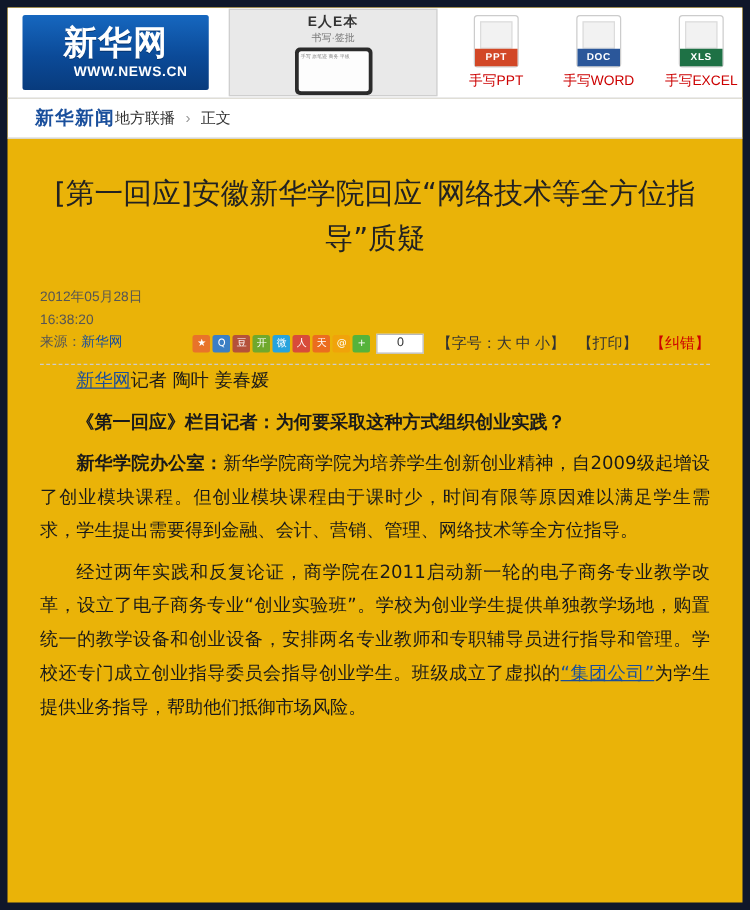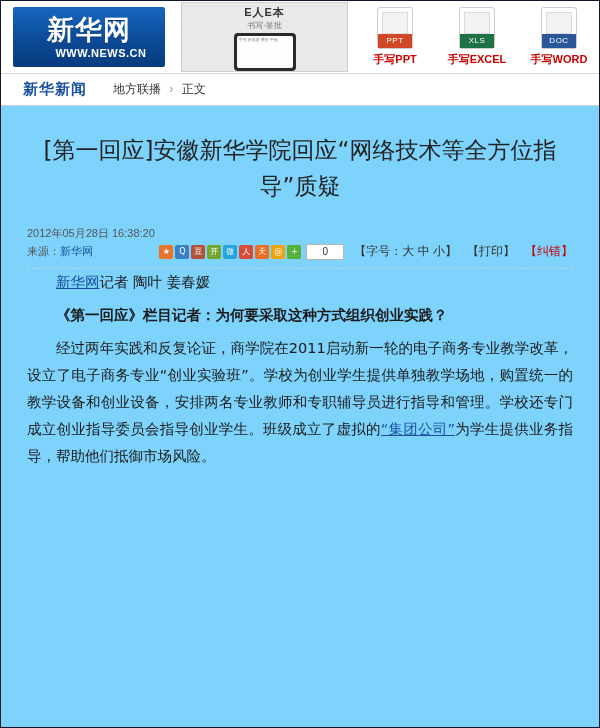--- a/index.html
+++ b/index.html
@@ -13,22 +13,22 @@
     font-family: "Liberation Sans", sans-serif;
     font-size: 13px;
     color: #000;
     overflow: hidden;
   }
   .page {
     position: relative;
     width: 600px;
     height: 728px;
     box-sizing: border-box;
-    border: 1px solid #0f172a;
-    background: #7dd3fc;
+    border: 6px solid #0f172a;
+    background: #eab308;
     overflow: hidden;
   }
 
   
   .banner {
     position: relative;
     height: 72px;
     background: #ffffff;
     border-bottom: 1px solid #d8d8d8;
     display: flex;
@@ -130,21 +130,21 @@
     width: 36px;
     height: 42px;
     margin: 0 auto 3px auto;
     border-radius: 3px;
     position: relative;
     display: flex;
     align-items: flex-end;
     justify-content: center;
     color: #fff;
     font-size: 8px;
-    font-weight: normal;
+    font-weight: bold;
     padding-bottom: 20px;
     box-sizing: border-box;
     background: #fff;
     border: 1px solid #ccc;
   }
   .app-icon .sheet {
     position: absolute;
     left: 4px; right: 4px; top: 4px;
     height: 20px;
     background: #f2f2f2;
@@ -157,42 +157,41 @@
     line-height: 14px;
     font-size: 8px;
     letter-spacing: 0.5px;
   }
   .app-ppt .tagbar { background: #d24726; }
   .app-xls .tagbar { background: #1e7145; }
   .app-doc .tagbar { background: #2b579a; }
   .app-label {
     font-size: 11px;
     color: #c00;
-    font-weight: bold;
+    font-weight: normal;
     white-space: nowrap;
   }
 
   
   .navbar {
     height: 32px;
     border-bottom: 1px solid #d0d0d0;
     display: flex;
     align-items: center;
     padding: 0 22px;
     box-sizing: border-box;
     background: #fff;
   }
   .nav-main {
     font-size: 15px;
     font-weight: bold;
     color: #1a4f9c;
     letter-spacing: 1px;
   }
   .nav-crumbs {
-    margin-left: 26px;
     font-size: 12px;
     color: #333;
   }
   .nav-crumbs .sep {
     color: #999;
     margin: 0 5px;
   }
   .nav-crumbs a {
     color: #333;
     text-decoration: none;
@@ -324,32 +323,32 @@
 
       <div class="ad-apps">
         <div class="ad-app">
           <div class="app-icon app-ppt">
             <span class="sheet"></span>
             <span class="tagbar">PPT</span>
           </div>
           <div class="app-label">手写PPT</div>
         </div>
         <div class="ad-app">
+          <div class="app-icon app-doc">
+            <span class="sheet"></span>
+            <span class="tagbar">DOC</span>
+          </div>
+          <div class="app-label">手写WORD</div>
+        </div>
+        <div class="ad-app">
           <div class="app-icon app-xls">
             <span class="sheet"></span>
             <span class="tagbar">XLS</span>
           </div>
           <div class="app-label">手写EXCEL</div>
-        </div>
-        <div class="ad-app">
-          <div class="app-icon app-doc">
-            <span class="sheet"></span>
-            <span class="tagbar">DOC</span>
-          </div>
-          <div class="app-label">手写WORD</div>
         </div>
       </div>
     </div>
   </div>
 
   <div class="navbar">
     <span class="nav-main">新华新闻</span>
     <span class="nav-crumbs">
       <a href="#">地方联播</a>
       <span class="sep">›</span>
@@ -383,16 +382,17 @@
         </span>
         <span class="font-ctl"><span>【字号：</span><a href="#">大</a>&nbsp;<a href="#">中</a>&nbsp;<a href="#">小</a><span>】</span></span>
         <span class="print-ctl"><a href="#">【打印】</a></span>
         <span class="correct-ctl"><a href="#">【纠错】</a></span>
       </div>
     </div>
 
     <div class="body-text" id="article-body">
         <p><a href="#">新华网</a><span>记者 陶叶 姜春媛</span></p>
         <p class="q-line"><b>《第一回应》栏目记者：为何要采取这种方式组织创业实践？</b></p>
+        <p><b>新华学院办公室：</b><span>新华学院商学院为培养学生创新创业精神，自2009级起增设了创业模块课程。但创业模块课程由于课时少，时间有限等原因难以满足学生需求，学生提出需要得到金融、会计、营销、管理、网络技术等全方位指导。</span></p>
         <p><span>经过两年实践和反复论证，商学院在2011启动新一轮的电子商务专业教学改革，设立了电子商务专业“创业实验班”。学校为创业学生提供单独教学场地，购置统一的教学设备和创业设备，安排两名专业教师和专职辅导员进行指导和管理。学校还专门成立创业指导委员会指导创业学生。班级成立了虚拟的</span><a href="#">“集团公司”</a><span>为学生提供业务指导，帮助他们抵御市场风险。</span></p>
       </div>
   </div>
 </div>
 
 </body></html>

